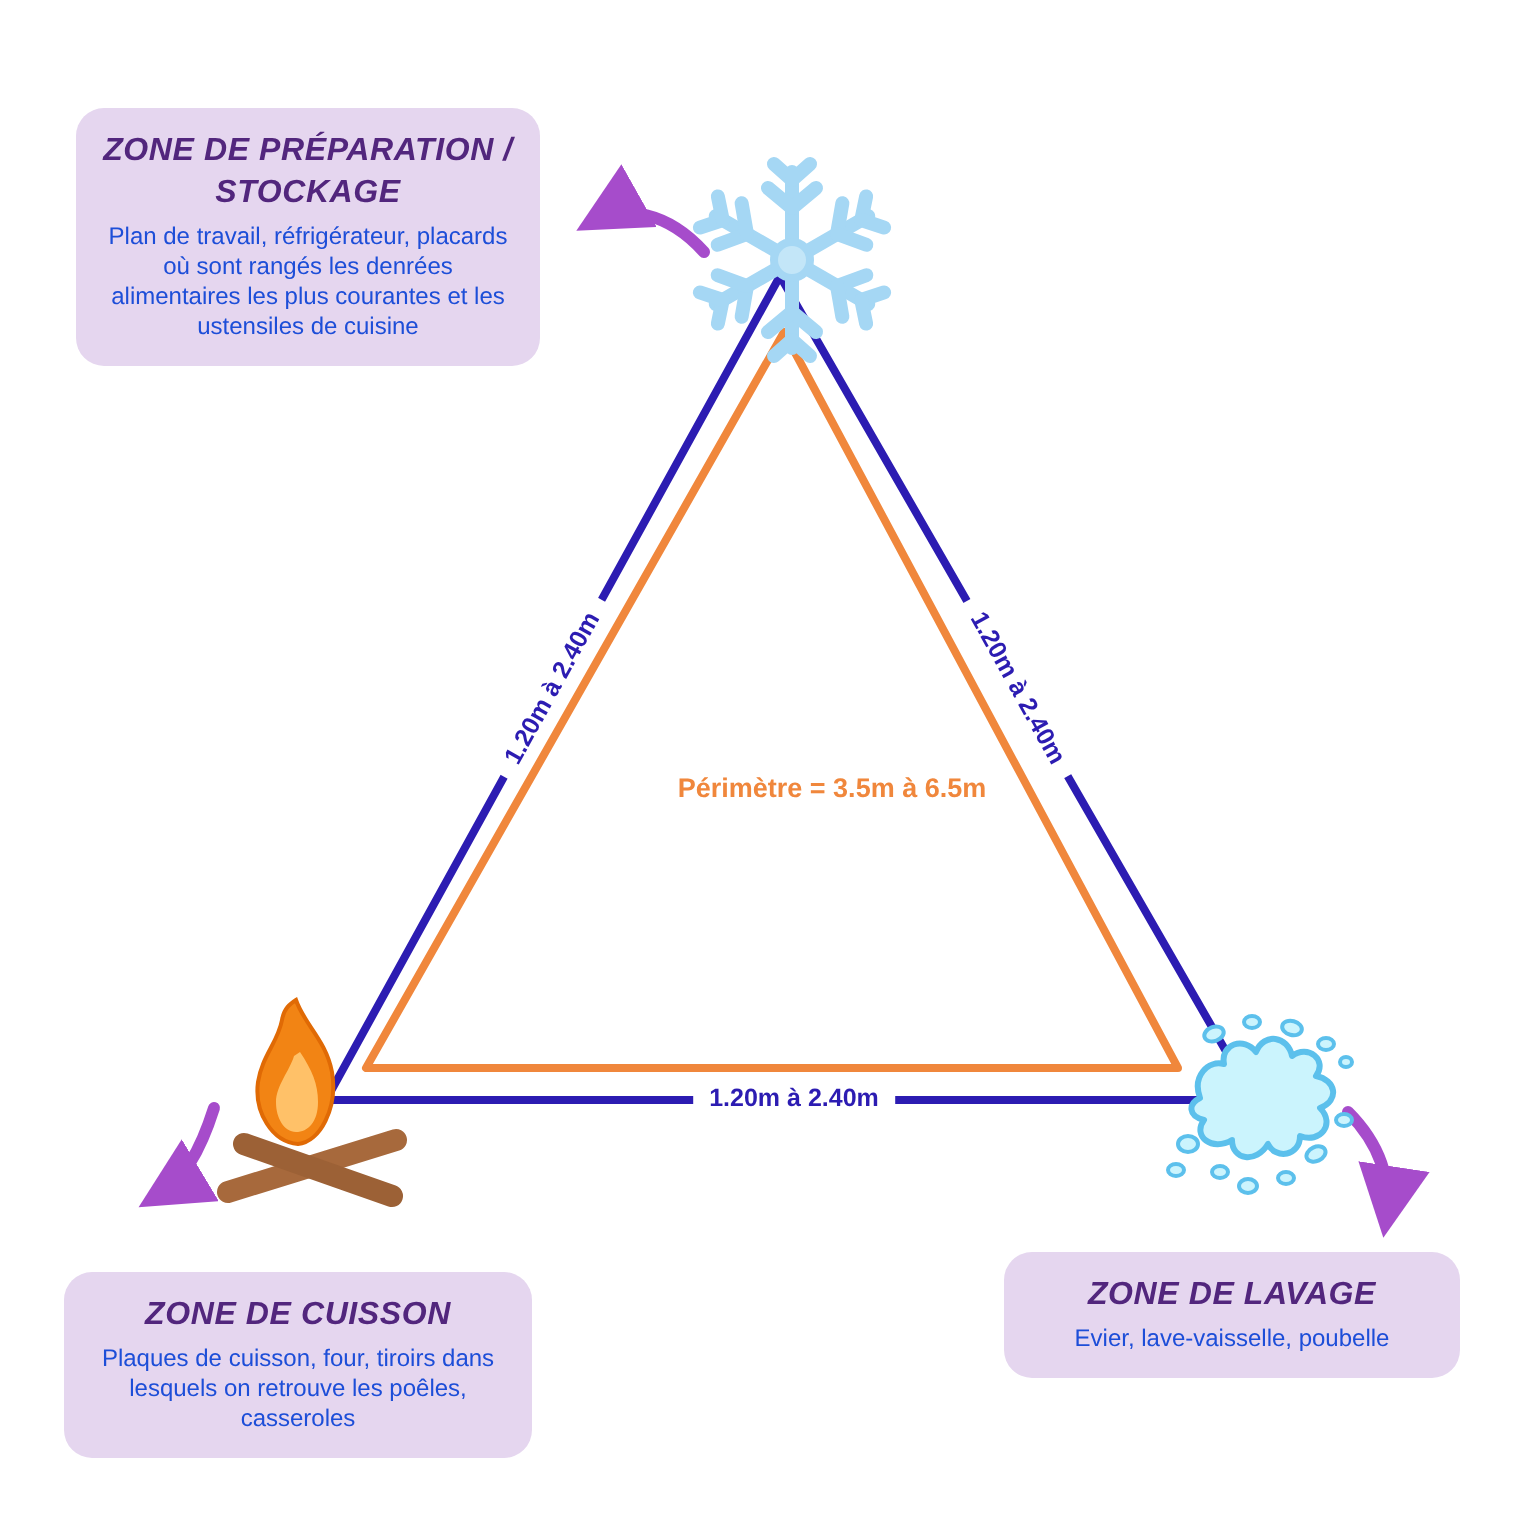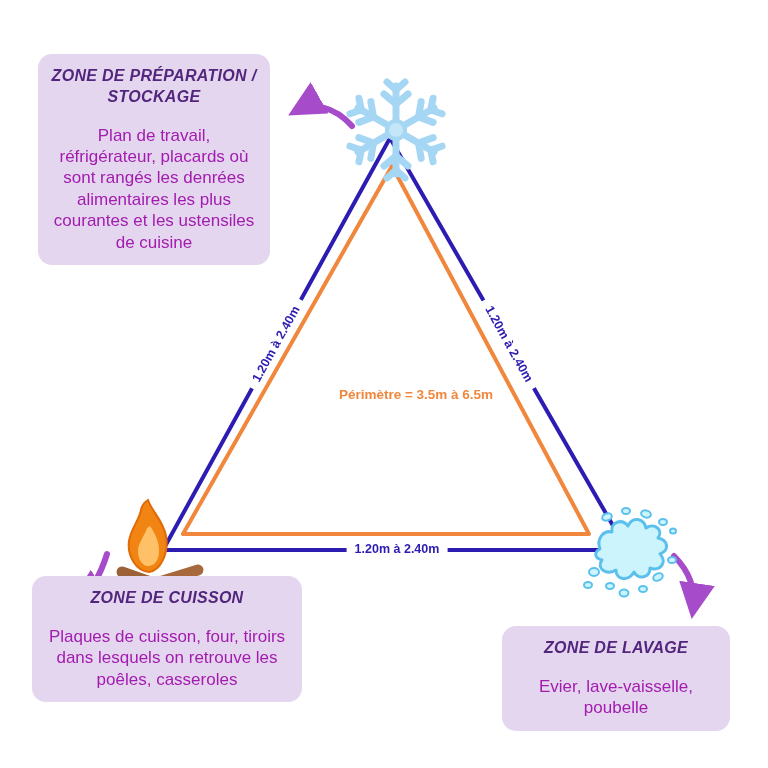--- a/index.html
+++ b/index.html
@@ -12,24 +12,24 @@
   .zone-box {
     position:absolute; box-sizing:border-box;
     background:#e5d6ef; border-radius:14px;
     padding:12px 10px; text-align:center;
   }
   .zone-title {
     font-weight:bold; font-size:16px; line-height:1.3;
     color:#52267d; letter-spacing:.3px;font-style:italic;
   }
   .zone-desc {
-    font-size:17px; line-height:1.26; color:#a21caf; margin-top:17px;
+    font-size:12px; line-height:1.26; color:#1d4ed8; margin-top:3px;
   }
   #box-preparation { left:38px;  top:54px;  width:232px; }
-  #box-cuisson     { left:32px;  top:576px; width:270px; }
+  #box-cuisson     { left:32px;  top:636px; width:234px; }
   #box-lavage      { left:502px; top:626px; width:228px; }
 
   .side-label {
     position:absolute; white-space:nowrap;
     font-weight:bold; font-size:12.5px; color:#2c1cb2;
     background:#ffffff; padding:1px 8px;
   }
   #label-left   { left:276px; top:344px; transform:translate(-50%,-50%) rotate(-61deg); }
   #label-right  { left:509px; top:344px; transform:translate(-50%,-50%) rotate(61deg); }
   #label-bottom { left:397px; top:549px; transform:translate(-50%,-50%); }

